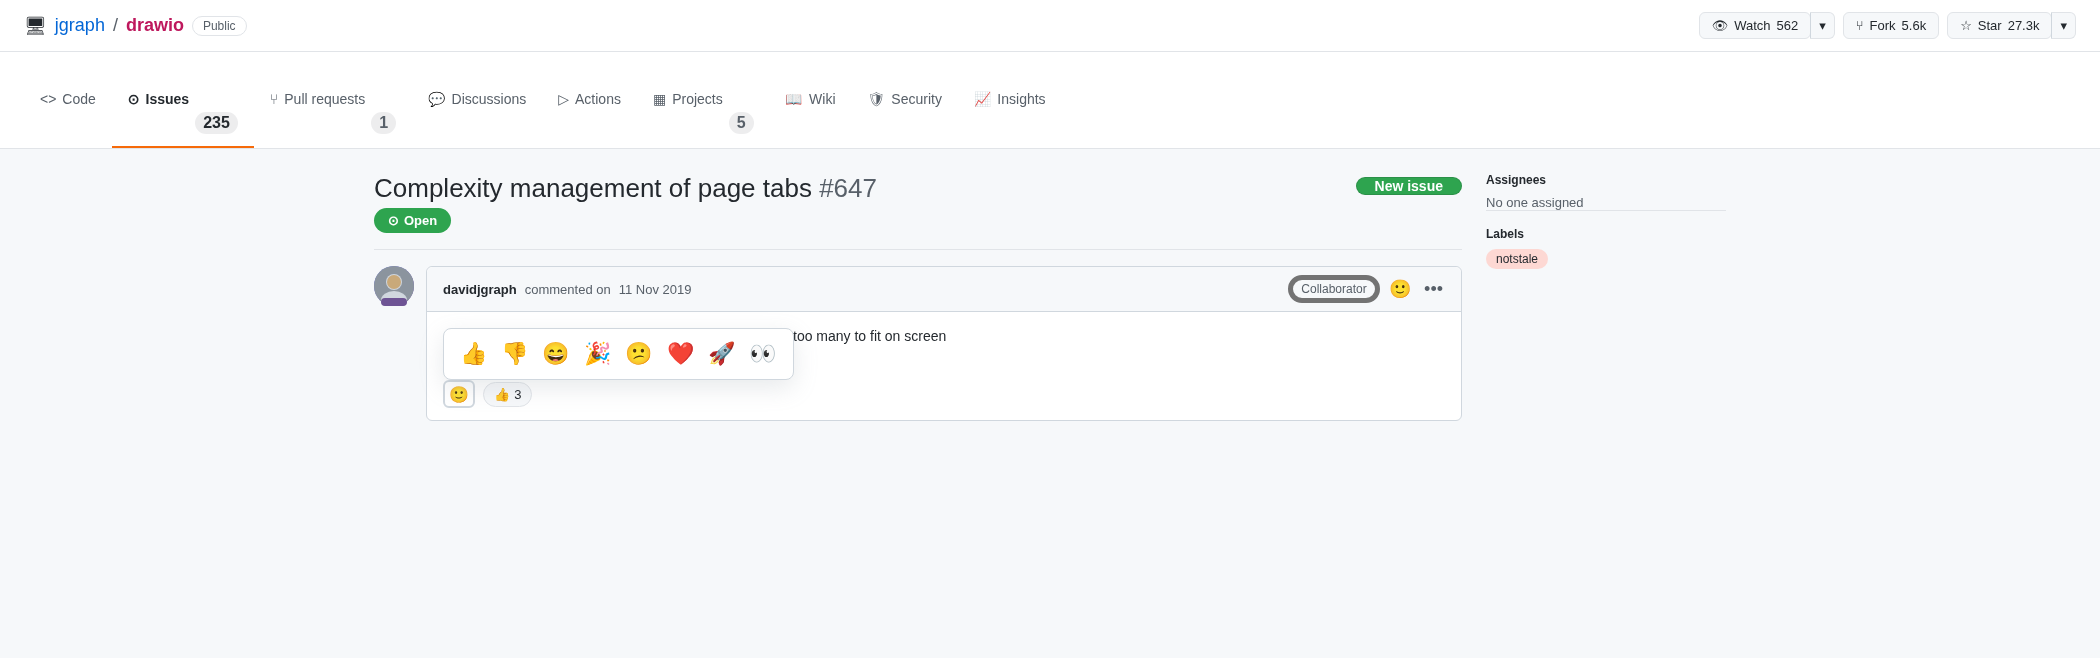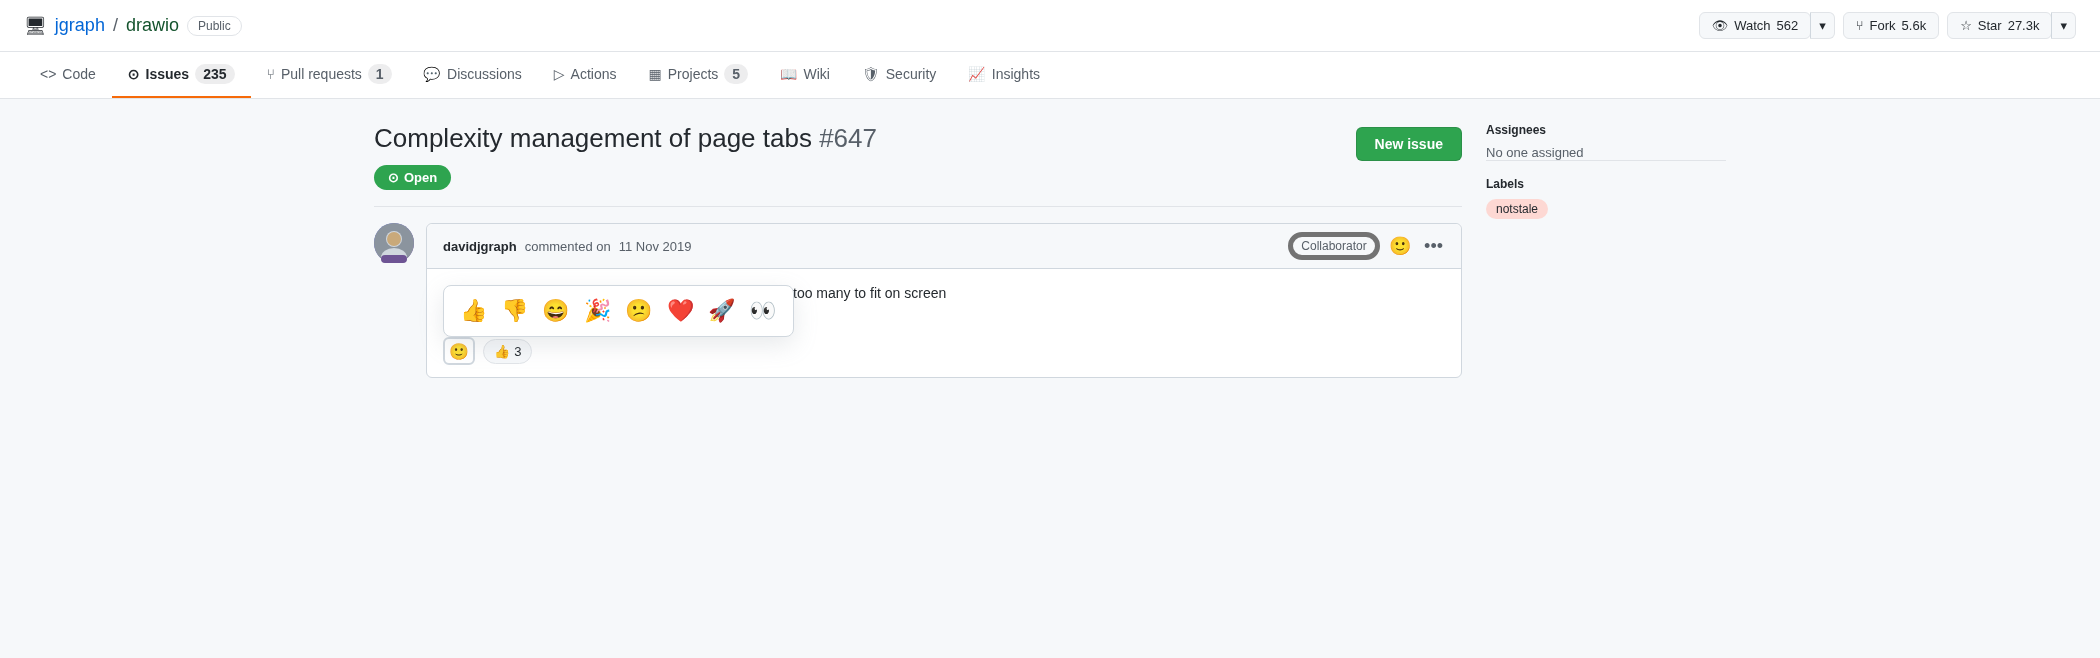--- a/index.html
+++ b/index.html
@@ -15,21 +15,21 @@
       justify-content: space-between;
     }
     .repo-title {
       display: flex;
       align-items: center;
       gap: 8px;
       font-size: 18px;
     }
     .repo-title .org { color: #0366d6; font-weight: 400; }
     .repo-title .sep { color: #586069; font-weight: 300; }
-    .repo-title .name { color: #14532d; font-weight: 400; }
+    .repo-title .name { color: #be185d; font-weight: 700; }
     .public-badge {
       border: 1px solid #e1e4e8;
       border-radius: 20px;
       padding: 2px 10px;
       font-size: 12px;
       color: #586069;
     }
     .header-actions {
       display: flex;
       align-items: center;
@@ -77,22 +77,23 @@
     }
     .nav-tab.active {
       color: #24292e;
       border-bottom: 2px solid #f66a0a;
       font-weight: 600;
     }
     .nav-badge {
       background: rgba(27,31,35,0.08);
       border-radius: 20px;
       padding: 2px 8px;
-      font-size: 14px;
+      font-size: 16px;
       font-weight: 600;
+      margin-top: 48px;
     }
 
     
     .main-content {
       max-width: 1400px;
       margin: 0 auto;
       padding: 24px 24px;
       display: flex;
       gap: 24px;
     }
@@ -109,22 +110,22 @@
     .issue-title {
       font-size: 26px;
       font-weight: 400;
       color: #24292e;
     }
     .issue-title .issue-num { color: #586069; font-weight: 300; }
     .new-issue-btn {
       background: #2ea44f;
       color: #fff;
       border: 1px solid rgba(27,31,35,0.15);
-      border-radius: 6px;
-      padding: 8px 18px;
+      border-radius: 14px;
+      padding: 0 18px;
       font-size: 14px;
       font-weight: 600;
       cursor: pointer;
       white-space: nowrap;
       flex-shrink: 0;
       margin-left: 24px;
       margin-top: 4px;
     }
 
     .issue-meta {

